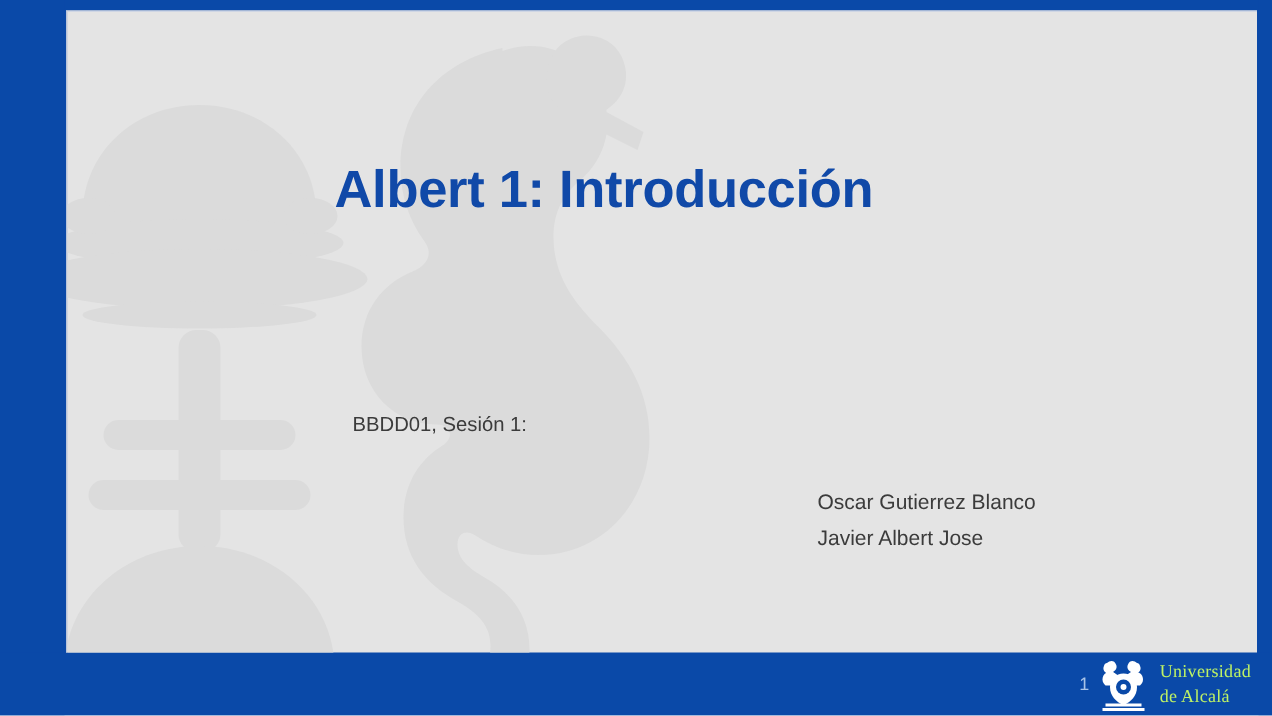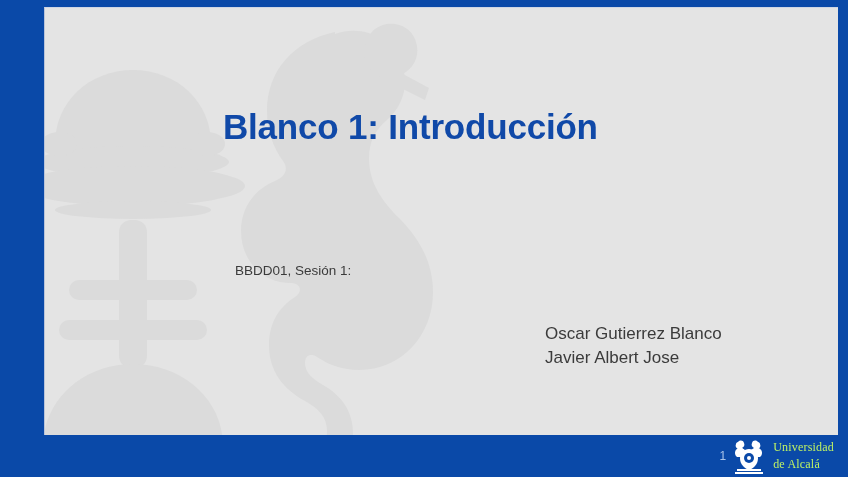--- a/index.html
+++ b/index.html
@@ -86,29 +86,29 @@
 
   
   #subtitle {
     position: absolute;
     left: 190px;
     top: 251px;
     color: #3b3b3b;
     font-size: 13.5px;
     line-height: 24px;
   }
-  #subtitle div { white-space: nowrap; }
+  #subtitle div { white-space: nowrap; margin-top: 12px; }
 
   
   #authors {
     position: absolute;
     left: 500px;
     top: 314px;
     color: #3b3b3b;
-    font-size: 17px;
+    font-size: 14px;
     line-height: 24px;
   }
   #authors div { white-space: nowrap; }
 
   
   #footer {
     position: absolute;
     left: 0;
     bottom: 0;
     width: 848px;
@@ -179,21 +179,21 @@
 
         <rect x="24" y="326" width="148" height="20" rx="10"></rect>
 
         <path d="M8 452 c0 -46 40 -82 90 -82 c50 0 90 36 90 82 l-180 0z"></path>
 
         <ellipse cx="24" cy="150" rx="18" ry="12"></ellipse>
         <ellipse cx="172" cy="150" rx="18" ry="12"></ellipse>
       </g>
     </svg>
 
-    <div id="title">Blanco 1: Introducción</div>
+    <div id="title">Albert 1: Introducción</div>
 
     <div id="subtitle">
       <div>BBDD01, Sesión 1:</div>
     </div>
 
     <div id="authors">
       <div>Oscar Gutierrez Blanco</div>
       <div>Javier Albert Jose</div>
     </div>
 

